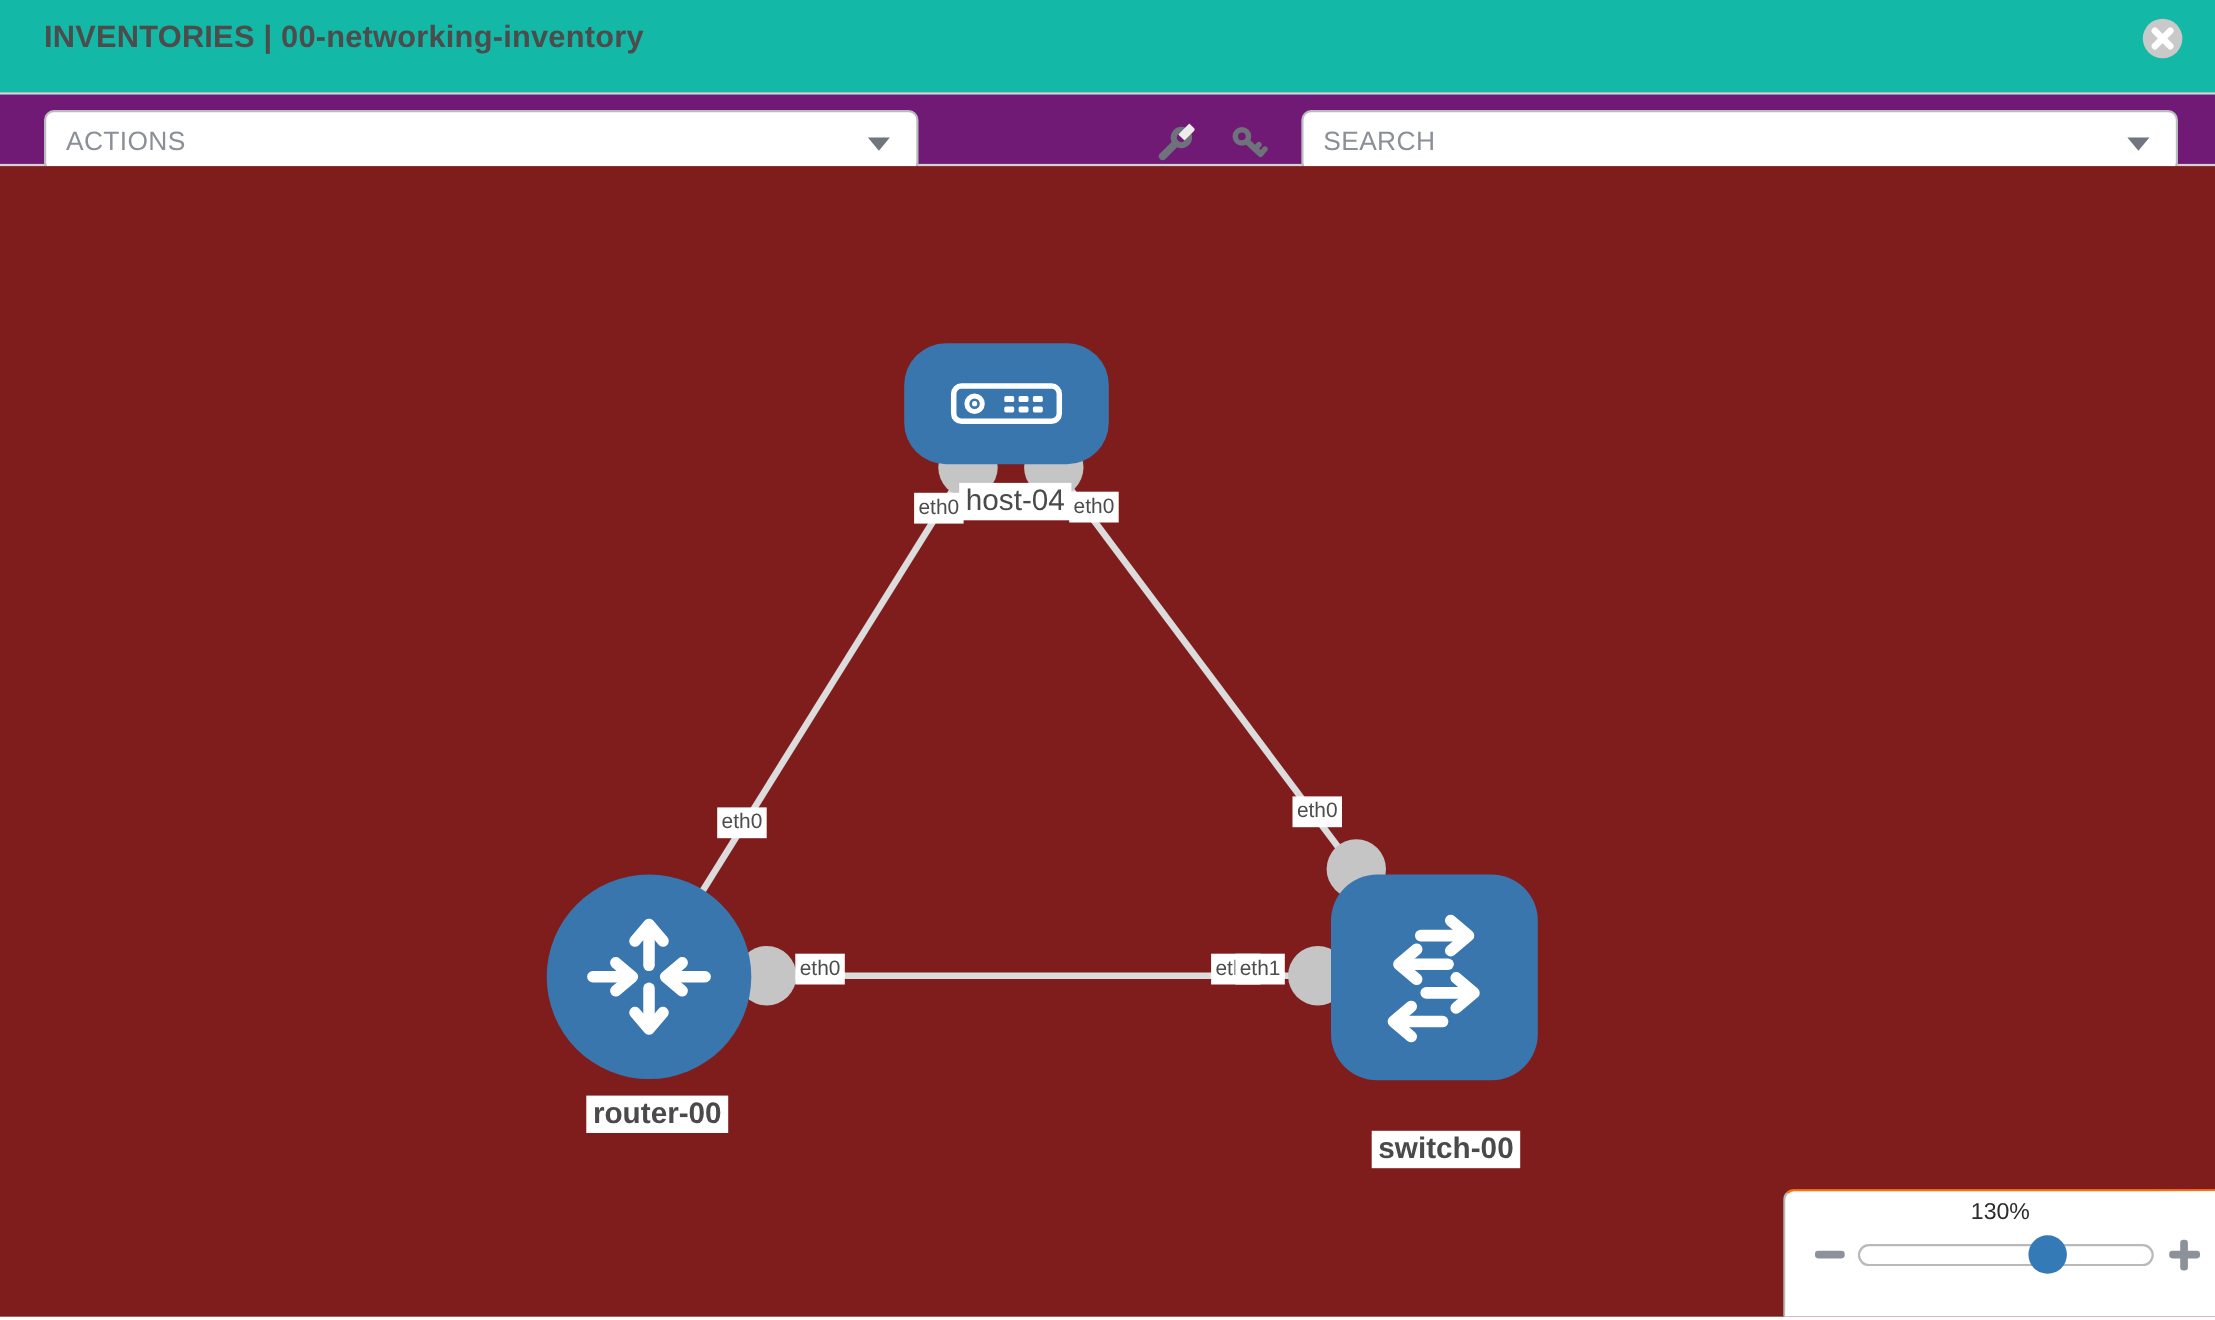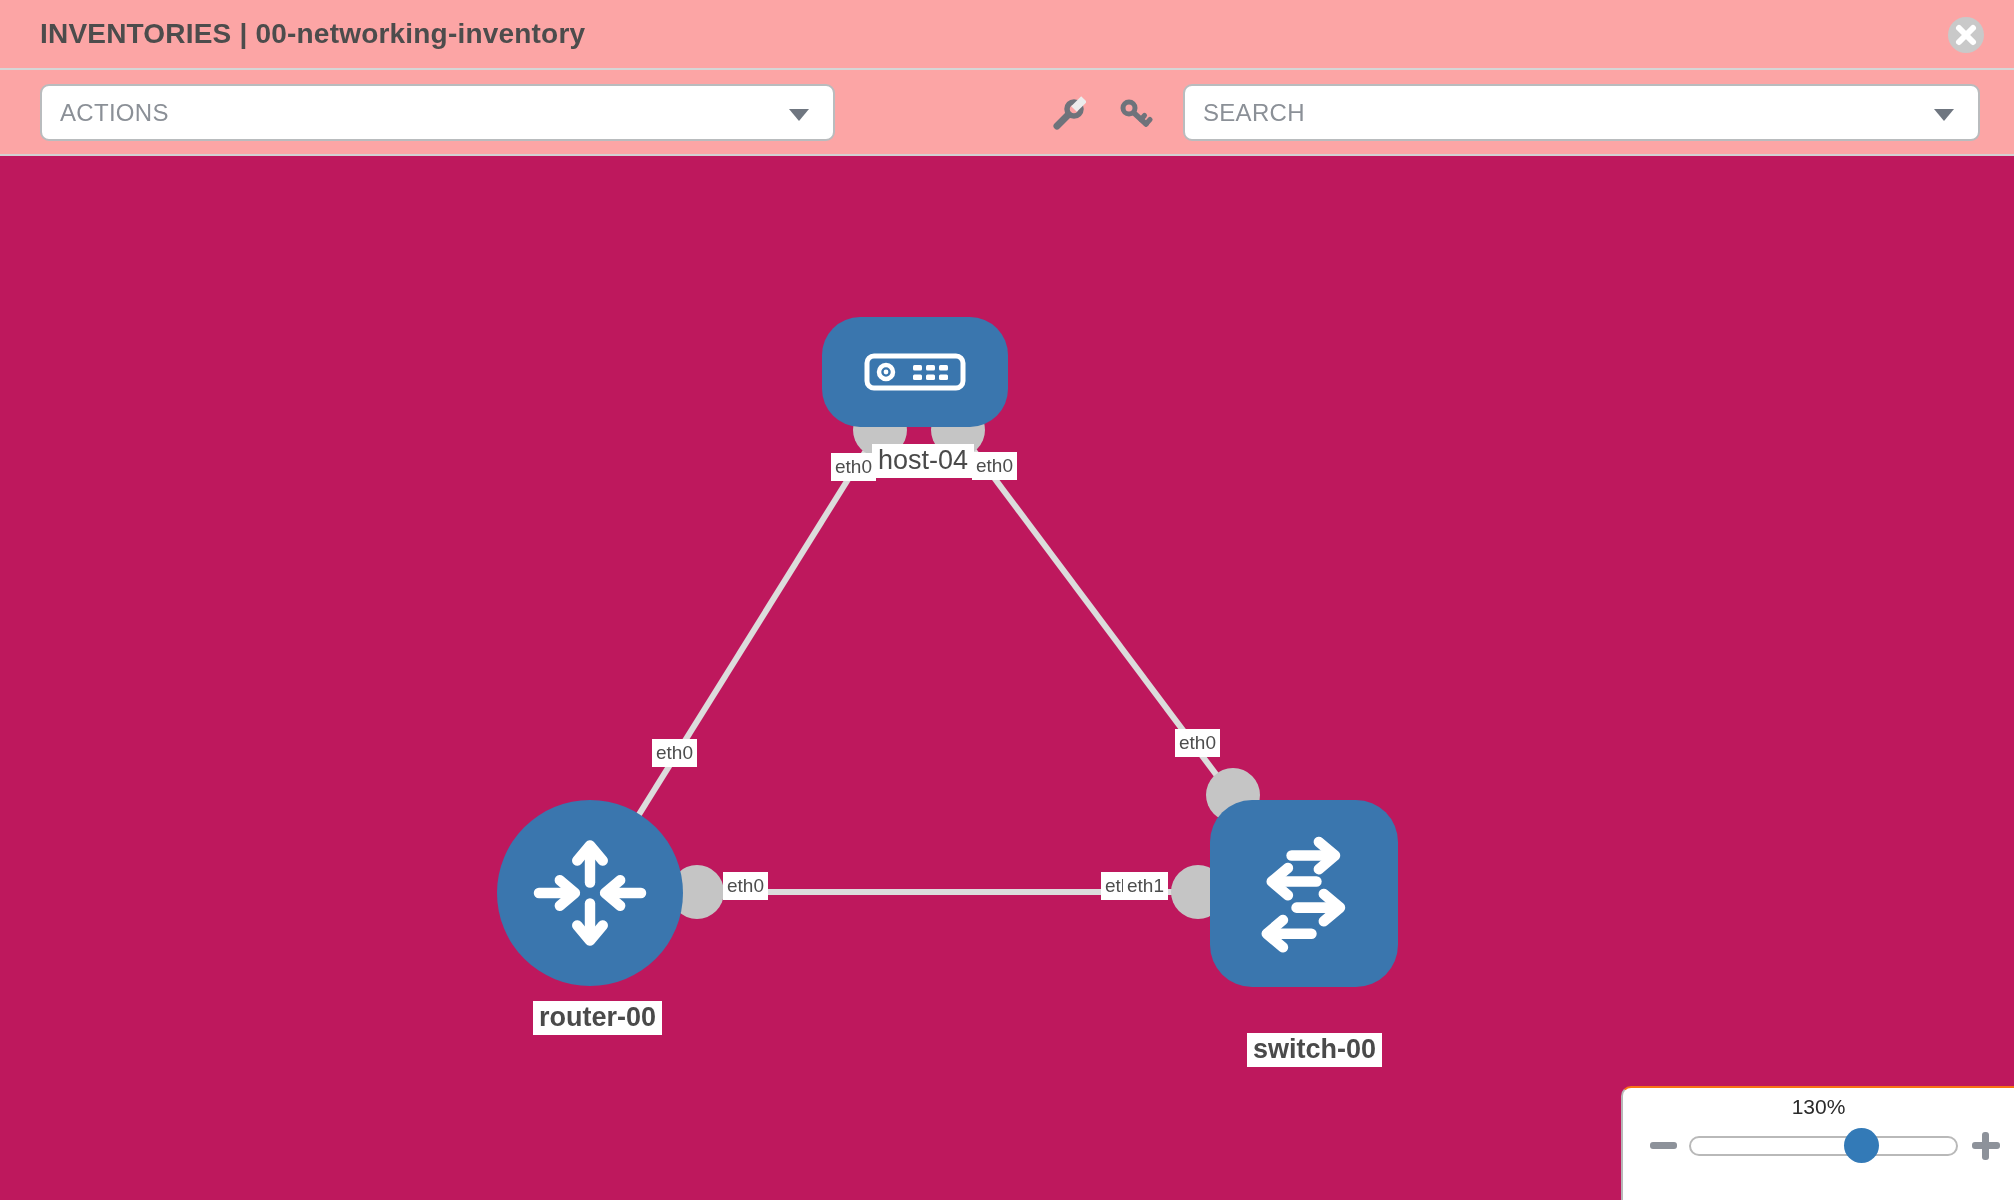--- a/index.html
+++ b/index.html
@@ -3,32 +3,32 @@
 <meta charset="utf-8">
 <style>
   * { box-sizing: border-box; margin: 0; padding: 0; }
   html, body {
     width: 2014px; height: 1200px;
     font-family: "Liberation Sans", "DejaVu Sans", sans-serif;
     background: #ffffff; overflow: hidden;
   }
   
   .header {
-    position: relative; width: 100%; height: 70px;
-    background: #fca5a5; border-bottom: 2px solid #d6d6d6;
+    position: relative; width: 100%; height: 86px;
+    background: #14b8a6; border-bottom: 2px solid #d6d6d6;
   }
   .header .title {
     position: absolute; left: 40px; top: 18px;
     font-size: 28px; font-weight: bold; color: #4c4c4c; letter-spacing: .2px;
   }
   .close-btn { position: absolute; right: 28px; top: 15px; width: 40px; height: 40px; cursor: pointer; }
   
   .toolbar {
-    position: relative; width: 100%; height: 86px;
-    background: #fca5a5; border-bottom: 2px solid #d2d2d2;
+    position: relative; width: 100%; height: 65px;
+    background: #701a75; border-bottom: 2px solid #d2d2d2;
   }
   .select-box {
     position: absolute; top: 14px; height: 57px;
     background: #ffffff; border: 2px solid #b9bcbe; border-radius: 9px;
     display: flex; align-items: center;
   }
   .select-box .box-label {
     padding-left: 18px; font-size: 24px; color: #8b9097; letter-spacing: .3px;
   }
   .caret {
@@ -37,21 +37,21 @@
     border-left: 10px solid transparent; border-right: 10px solid transparent;
     border-top: 12px solid #6f7680;
   }
   .actions-box { left: 40px; width: 795px; }
   .search-box  { left: 1183px; width: 797px; }
   .tool-icon { position: absolute; top: 26px; width: 36px; height: 36px; cursor: pointer; }
   .wrench-btn { left: 1050px; }
   .key-btn    { left: 1117px; }
   
   .canvas {
-    position: relative; width: 2014px; height: 1046px; background: #be185d; overflow: hidden;
+    position: relative; width: 2014px; height: 1046px; background: #7f1d1d; overflow: hidden;
   }
   .links-svg { position: absolute; left: 0; top: 0; z-index: 1; }
   .node { position: absolute; z-index: 2; background: #3a76ae; display: flex; align-items: center; justify-content: center; cursor: pointer; }
   .node-host   { left: 822px; top: 161px; width: 186px; height: 110px; border-radius: 38px; }
   .node-router { left: 497px; top: 644px; width: 186px; height: 186px; border-radius: 50%; }
   .node-switch { left: 1210px; top: 644px; width: 188px; height: 187px; border-radius: 42px; }
   .chip {
     position: absolute; z-index: 4; background: #ffffff; color: #4d4d4d;
     font-size: 19px; line-height: 1.35; padding: 1px 4px; white-space: nowrap;
   }

